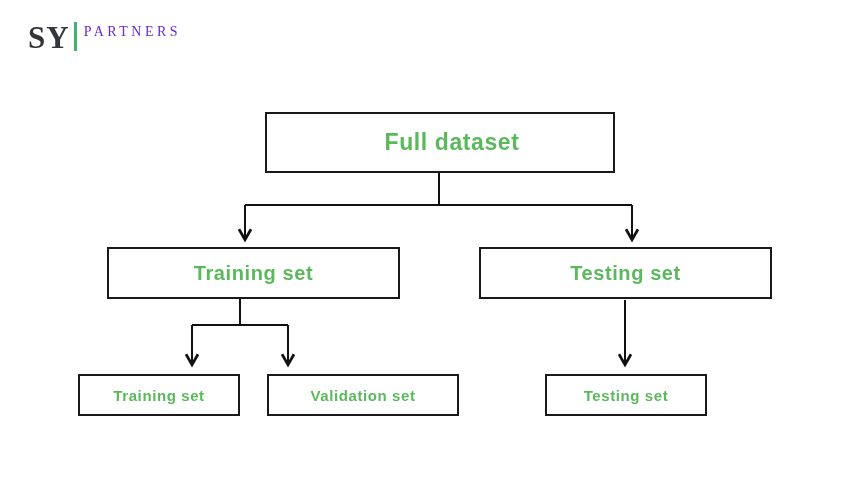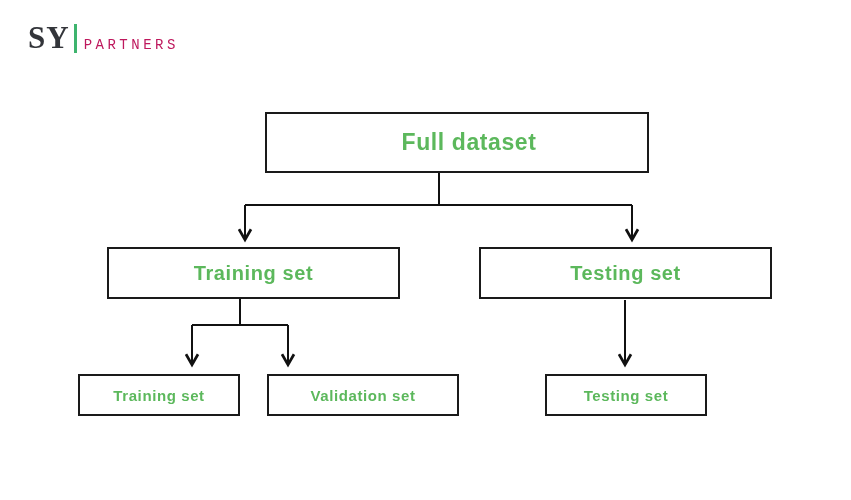--- a/index.html
+++ b/index.html
@@ -15,41 +15,41 @@
     background: #ffffff;
     overflow: hidden;
   }
 
   
   .logo {
     position: absolute;
     left: 28px;
     top: 22px;
     display: flex;
-    align-items: flex-end;
+    align-items: flex-start;
   }
   .logo-sy {
     font-family: "Liberation Serif", "DejaVu Serif", serif;
     font-weight: 700;
     font-size: 31px;
     line-height: 1;
     color: #33353a;
     letter-spacing: 1px;
   }
   .logo-bar {
     width: 3px;
     height: 29px;
     background: #3eb46e;
     margin: 0 7px 0 4px;
   }
   .logo-partners {
-    font-family: Liberation Mono, monospace;
+    font-family: Liberation Serif, serif;
     font-weight: 400;
     font-size: 14px;
-    color: #be185d;
+    color: #6d28d9;
     letter-spacing: 3.5px;
     padding-top: 2px;
   }
 
   
   .connectors {
     position: absolute;
     left: 0;
     top: 0;
     width: 851px;
@@ -63,21 +63,21 @@
     background: #ffffff;
     border: 2px solid #1a1a1a;
     display: flex;
     align-items: center;
     justify-content: center;
     color: #5cb85c;
     font-weight: 700;
     letter-spacing: 0.6px;
     box-sizing: border-box;
   }
-  .node-l1 { left: 265px; top: 112px; width: 384px; height: 61px; font-size: 23px; padding-left: 24px; }
+  .node-l1 { left: 265px; top: 112px; width: 350px; height: 61px; font-size: 23px; padding-left: 24px; }
   .node-l2 { top: 247px; width: 293px; height: 52px; font-size: 20px; }
   .node-l2.training { left: 107px; }
   .node-l2.testing  { left: 479px; }
   .node-l3 { top: 374px; height: 42px; font-size: 15px; }
   .node-l3.training-sub   { left: 78px;  width: 162px; }
   .node-l3.validation-sub { left: 267px; width: 192px; }
   .node-l3.testing-sub    { left: 545px; width: 162px; }
 </style>
 </head>
 <body>

